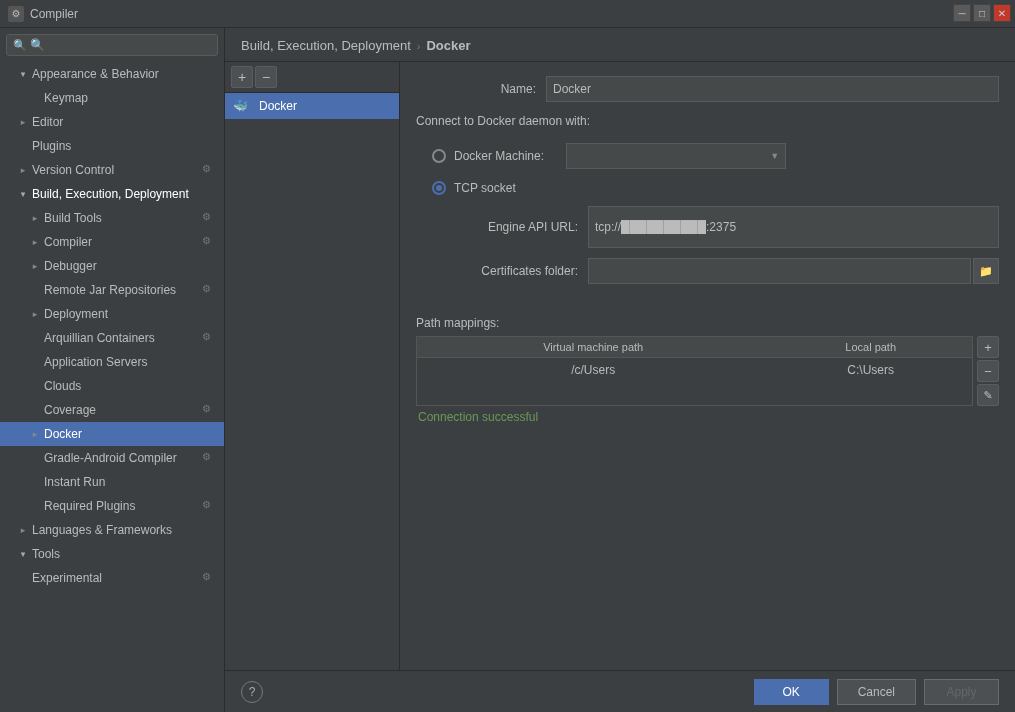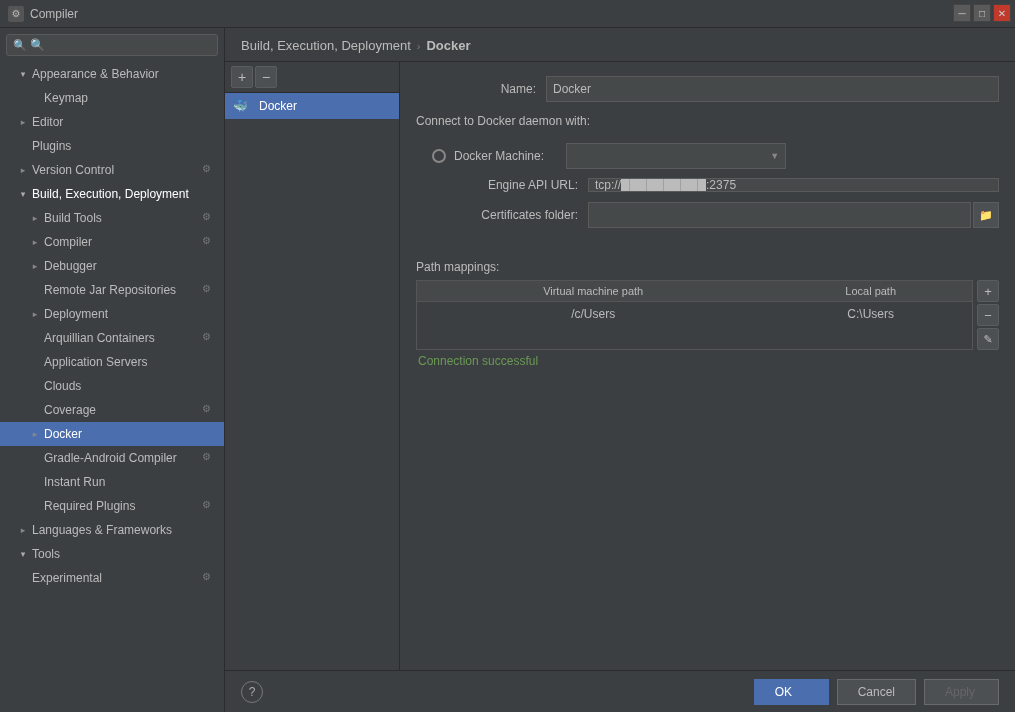--- a/index.html
+++ b/index.html
@@ -310,21 +310,21 @@
       flex: 1;
       display: flex;
     }
     .url-input {
       flex: 1;
       background: #45494a;
       border: 1px solid #5a5a5a;
       color: #bbbbbb;
       padding: 4px 6px;
       font-size: 12px;
-      height: 14px;
+      height: 42px;
       outline: none;
     }
 
     
     .folder-input-container {
       flex: 1;
       display: flex;
       gap: 2px;
     }
     .folder-btn {
@@ -431,20 +431,21 @@
       gap: 8px;
     }
     .action-btn {
       padding: 5px 20px;
       background: #4c5052;
       border: 1px solid #6a6a6a;
       color: #bbbbbb;
       font-size: 12px;
       cursor: pointer;
       min-width: 75px;
+      text-align: center;
     }
     .action-btn.primary {
       background: #4b6eaf;
       border-color: #4b6eaf;
       color: #fff;
     }
     .action-btn.disabled {
       color: #666;
       cursor: default;
     }
@@ -631,20 +632,24 @@
 
         <div class="radio-row" style="padding-left: 16px; margin-bottom: 6px;">
           <div class="radio-btn"></div>
           <span class="radio-label" style="margin-right: 22px;">Docker Machine:</span>
           <div class="form-select" style="width: 220px; flex: none;">
             <span></span>
             <span class="select-arrow">▼</span>
           </div>
         </div>
 
+        <div class="radio-row" style="padding-left: 16px; margin-bottom: 8px;">
+          <div class="radio-btn checked"></div>
+          <span class="radio-label">TCP socket</span>
+        </div>
 
         <div class="sub-form-row" style="padding-left: 32px; margin-bottom: 10px;">
           <span class="sub-label">Engine API URL:</span>
           <div class="url-field-container">
             <input class="url-input" type="text" value="tcp://██████████:2375" style="width: 100%;">
           </div>
         </div>
 
         <div class="sub-form-row" style="padding-left: 32px; margin-bottom: 14px;">
           <span class="sub-label">Certificates folder:</span>

